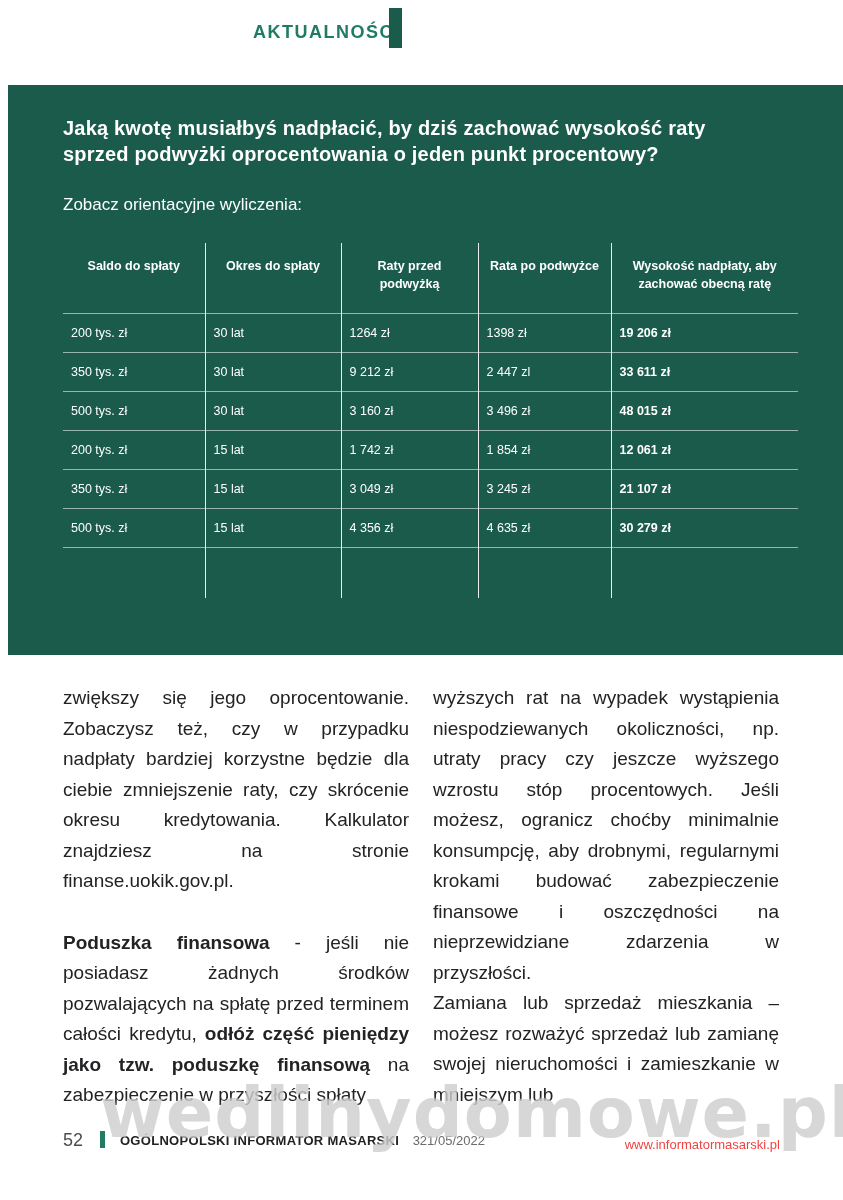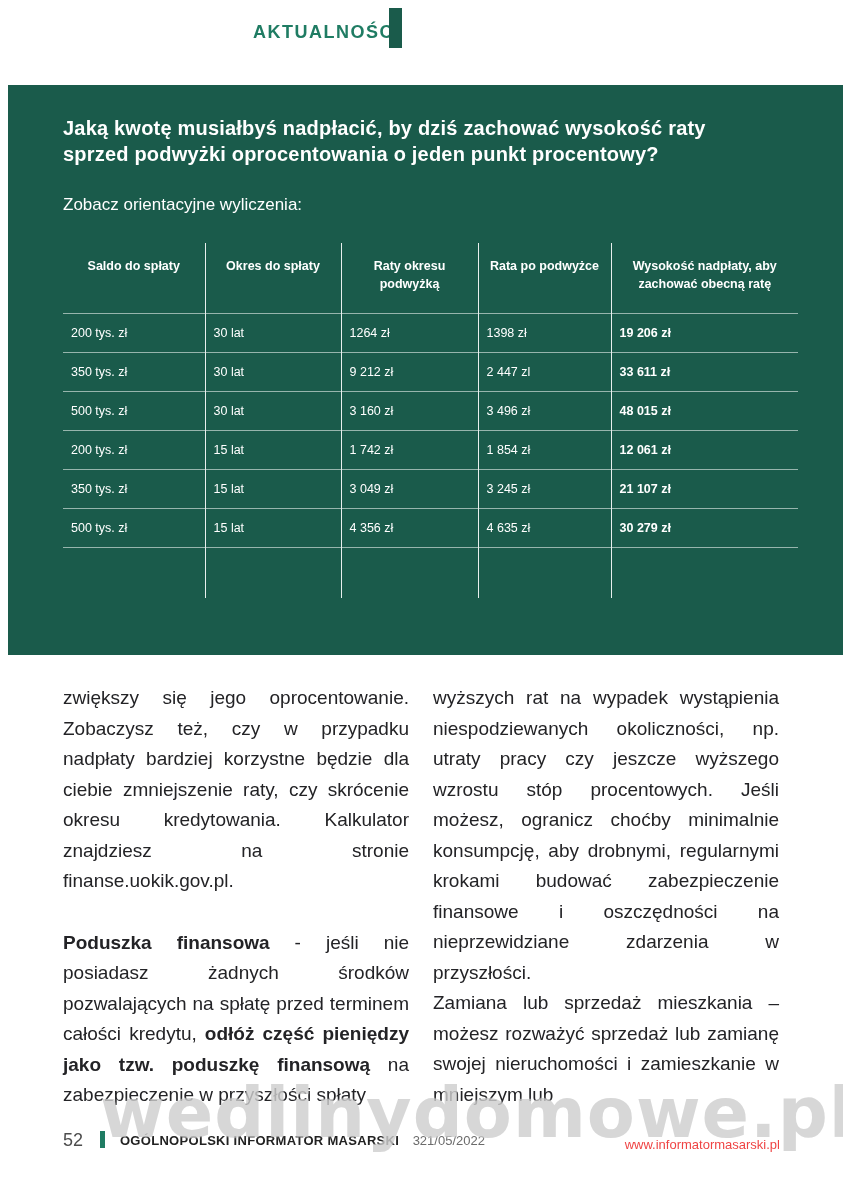--- a/index.html
+++ b/index.html
@@ -112,21 +112,21 @@
       <col style="width:142px">
         <col style="width:136px">
         <col style="width:137px">
         <col style="width:133px">
         <col style="width:187px">
     </colgroup>
     <thead>
       <tr>
         <th>Saldo do spłaty</th>
         <th>Okres do spłaty</th>
-        <th>Raty okresu podwyżką</th>
+        <th>Raty przed podwyżką</th>
         <th>Rata po podwyżce</th>
         <th>Wysokość nadpłaty, aby zachować obecną ratę</th>
       </tr>
     </thead>
     <tbody>
       <tr>
         <td>200 tys. zł</td>
         <td>30 lat</td>
         <td>1264 zł</td>
         <td>1398 zł</td>

